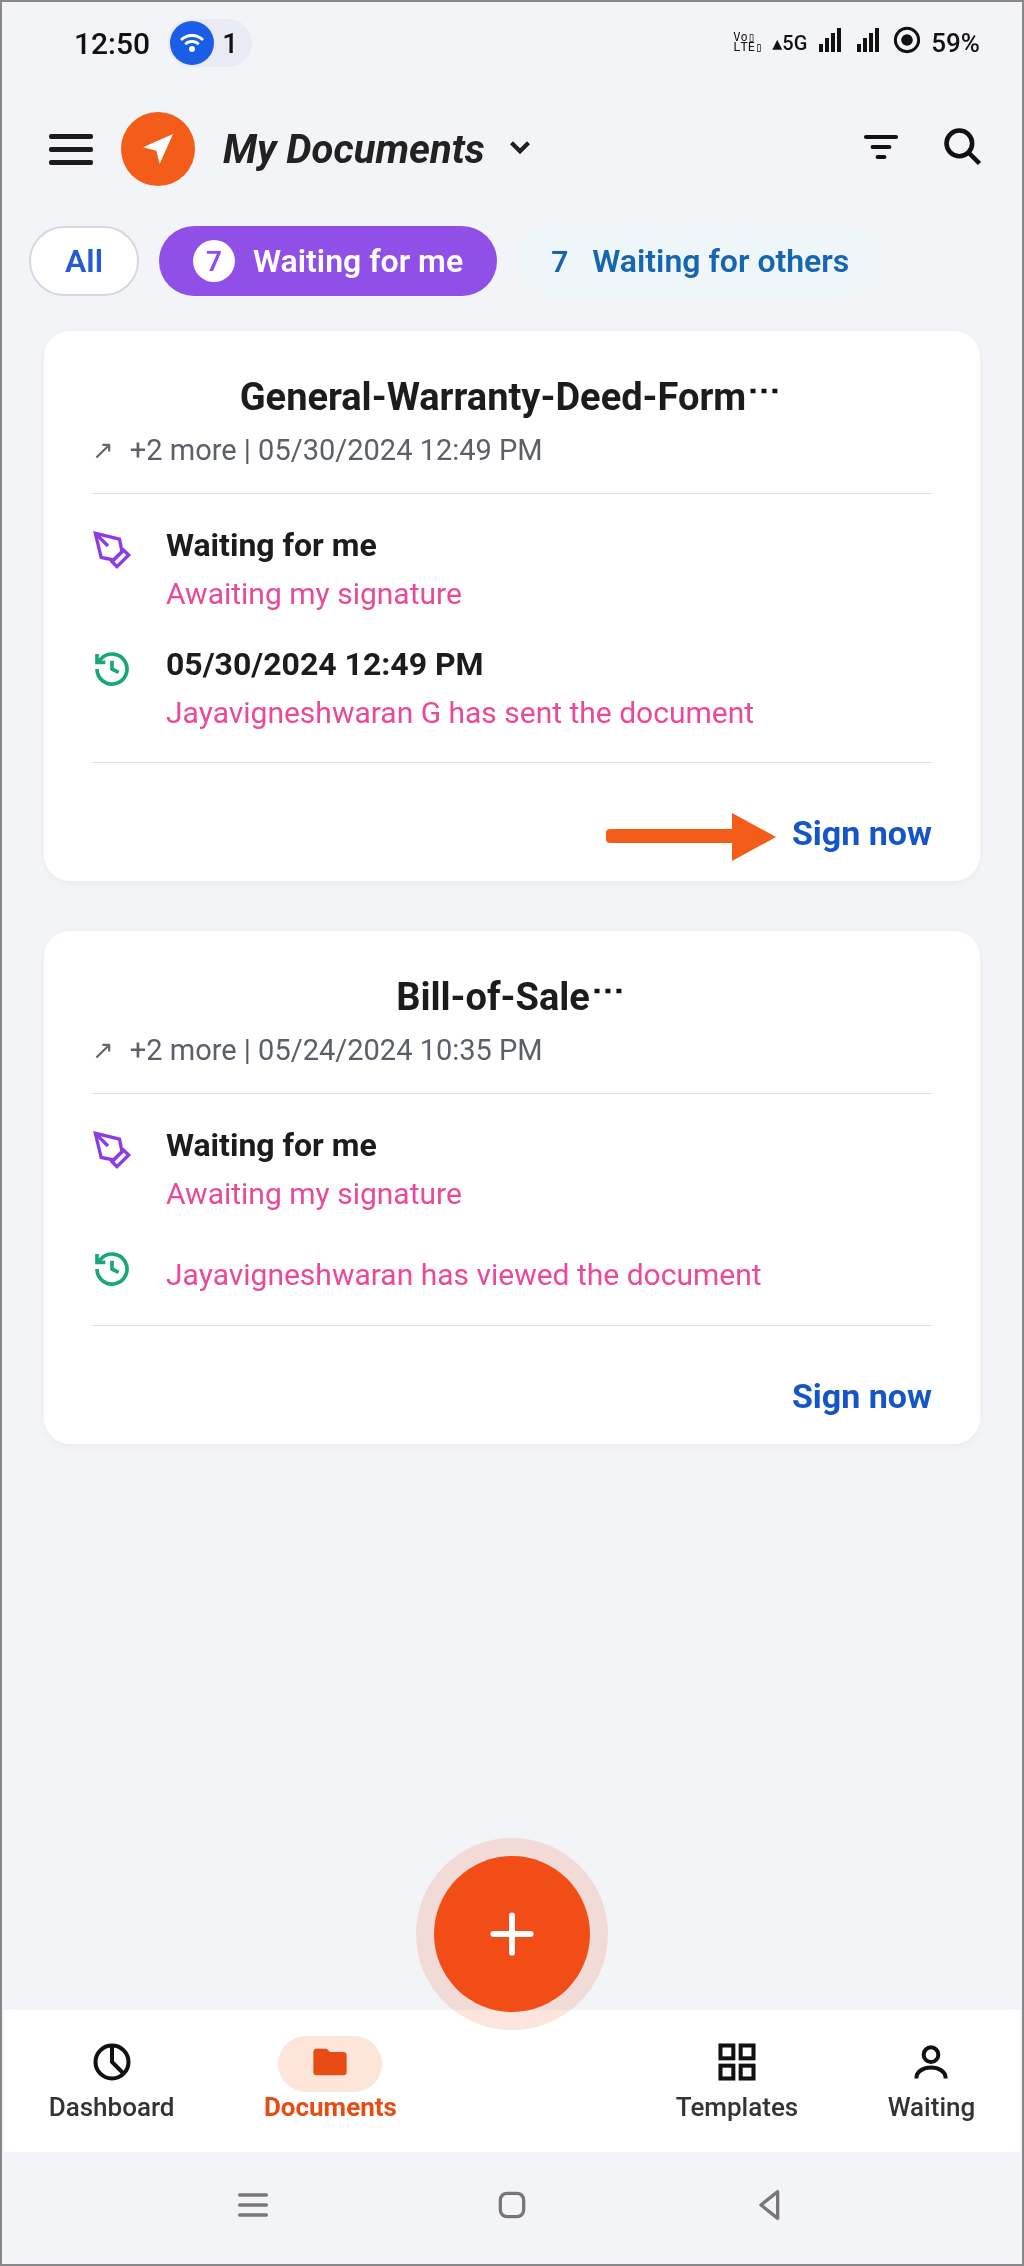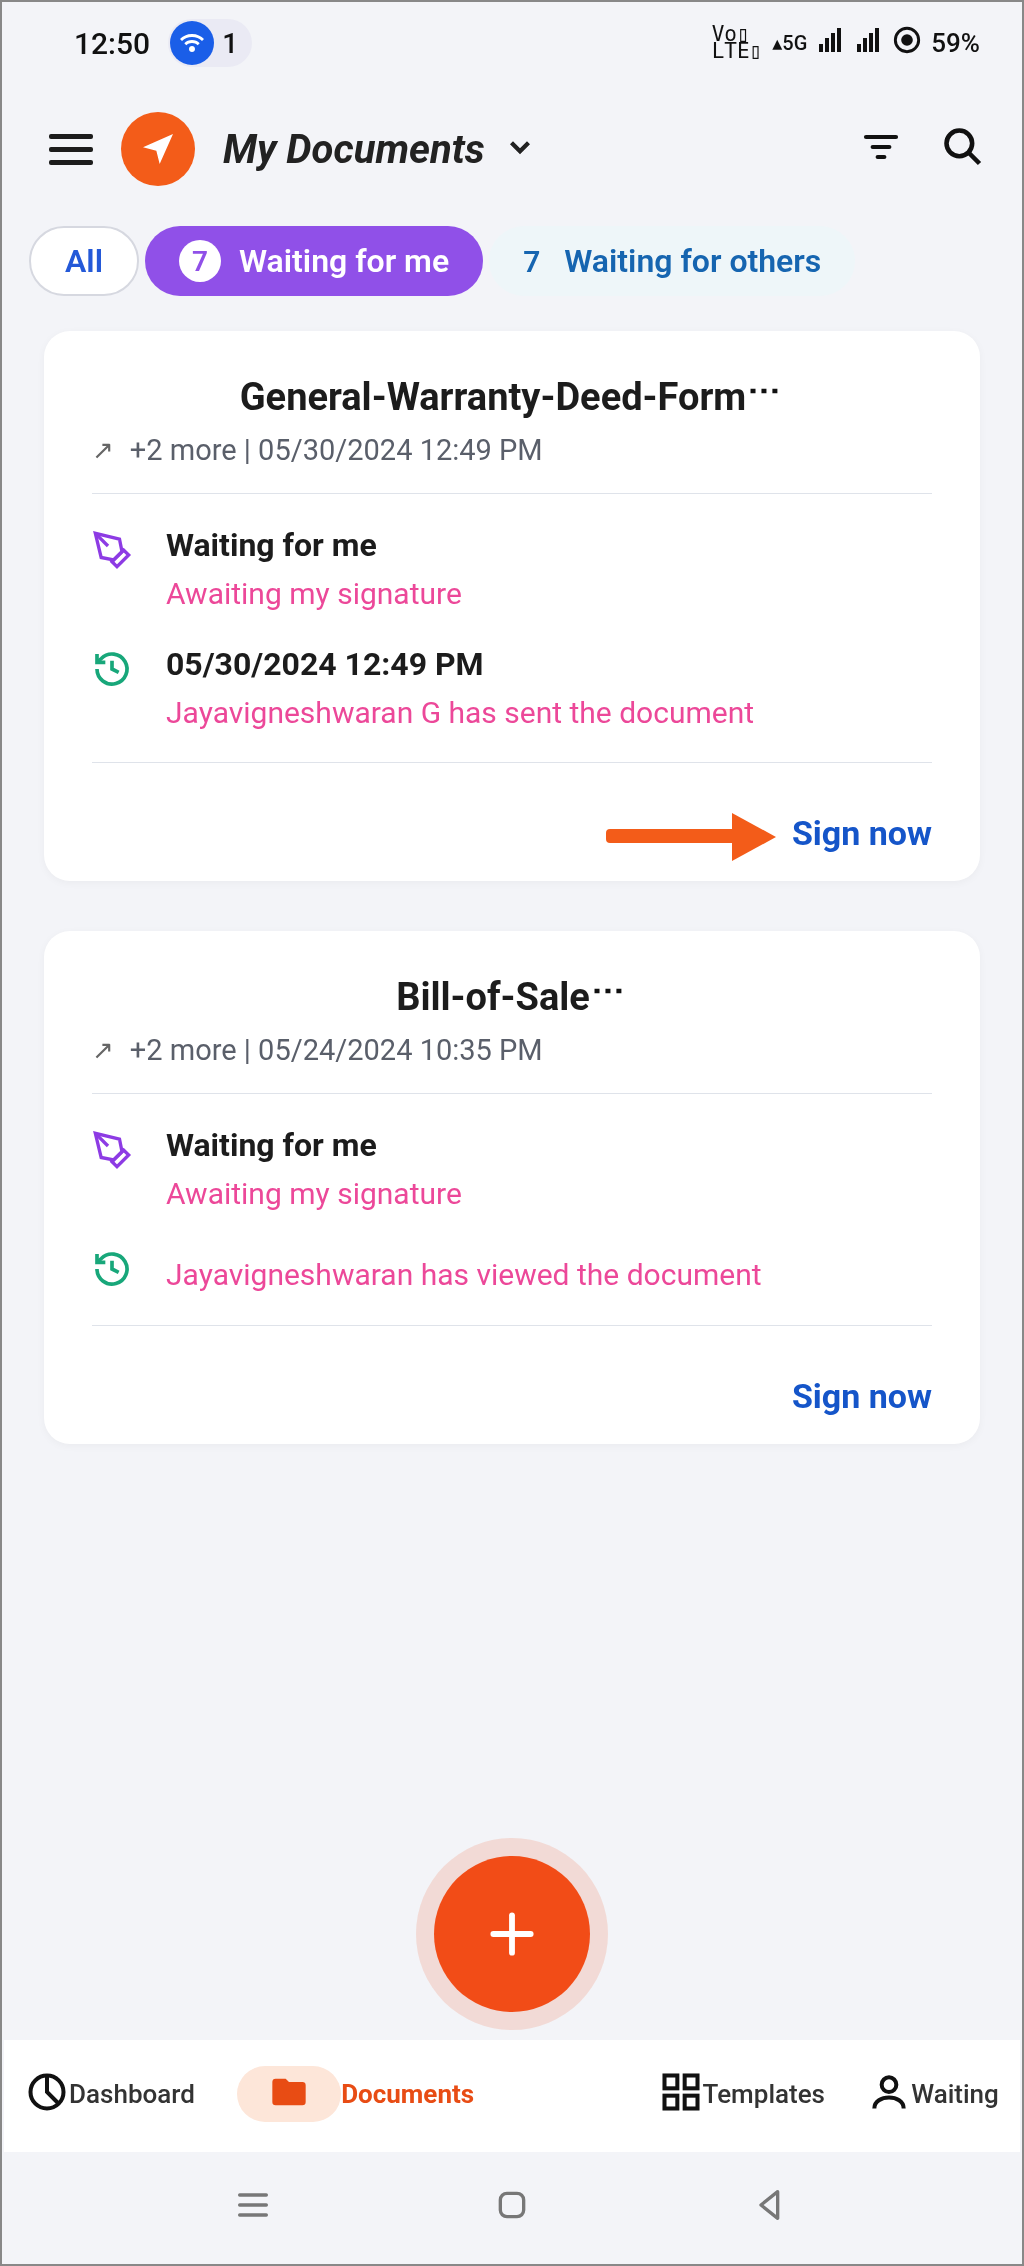--- a/index.html
+++ b/index.html
@@ -72,21 +72,21 @@
     border-radius: 50%;
     display: flex; align-items: center; justify-content: center;
   }
   .title-block { display: flex; align-items: center; gap: 18px; flex: 1; }
   .title-text { font-size: 40px; font-weight: 700; color: #222; }
   .header-right { display: flex; align-items: center; gap: 40px; margin-left: auto; }
 
   
   .chips {
     display: flex;
-    gap: 6px;
+    gap: 20px;
     padding: 0 25px 35px 25px;
     overflow: hidden;
   }
   .chip {
     border-radius: 50px;
     padding: 14px 34px;
     font-size: 32px;
     font-weight: 600;
     display: flex;
     align-items: center;
@@ -167,21 +167,21 @@
   .bottom-nav {
     position: absolute;
     bottom: 110px;
     left: 0; right: 0;
     background: white;
     display: flex;
     justify-content: space-around;
     align-items: center;
     padding: 26px 0 30px 0;
   }
-  .nav-item { display: flex; flex-direction: row; align-items: center; gap: 0; }
+  .nav-item { display: flex; flex-direction: column; align-items: center; gap: 0; }
   .nav-icon-wrap { height: 56px; display: flex; align-items: center; justify-content: center; }
   .nav-icon-active {
     background: #fde6d9;
     border-radius: 30px;
     padding: 10px 30px;
   }
   .nav-label { font-size: 26px; color: #333; font-weight: 500; }
   .nav-label.active { color: #e84c14; font-weight: 700; }
   .nav-spacer { width: 100px; }
 
@@ -209,21 +209,21 @@
       <span class="wifi-badge">
         <span class="wifi-circle">
           <svg width="24" height="24" viewBox="0 0 24 24" fill="white">
               <path d="M12 3C7 3 2.7 5 0 8l2 2c2.5-2.5 6-4 10-4s7.5 1.5 10 4l2-2C21.3 5 17 3 12 3zm0 6c-3 0-5.7 1.2-7.7 3.2l2 2C7.8 12.7 9.8 12 12 12s4.2.7 5.7 2.2l2-2C17.7 10.2 15 9 12 9zm0 6c-1.7 0-3 1.3-3 3s1.3 3 3 3 3-1.3 3-3-1.3-3-3-3z"></path>
             </svg>
         </span>
         <span>1</span>
       </span>
     </div>
     <div class="status-right">
-      <span class="volte icon-small" style="font-size:21px;line-height:0.8;">Vo▯<br>LTE▯</span>
+      <span class="volte icon-small" style="font-size:12px;line-height:0.8;">Vo▯<br>LTE▯</span>
       <span style="font-size:20px;">▴5G</span>
       <span>
         <svg width="28" height="24" viewBox="0 0 24 24" fill="#111">
             <rect x="0" y="16" width="4" height="8"></rect>
             <rect x="6" y="10" width="4" height="14"></rect>
             <rect x="12" y="5" width="4" height="19"></rect>
             <rect x="18" y="0" width="4" height="24"></rect>
           </svg>
       </span>
       <span>

